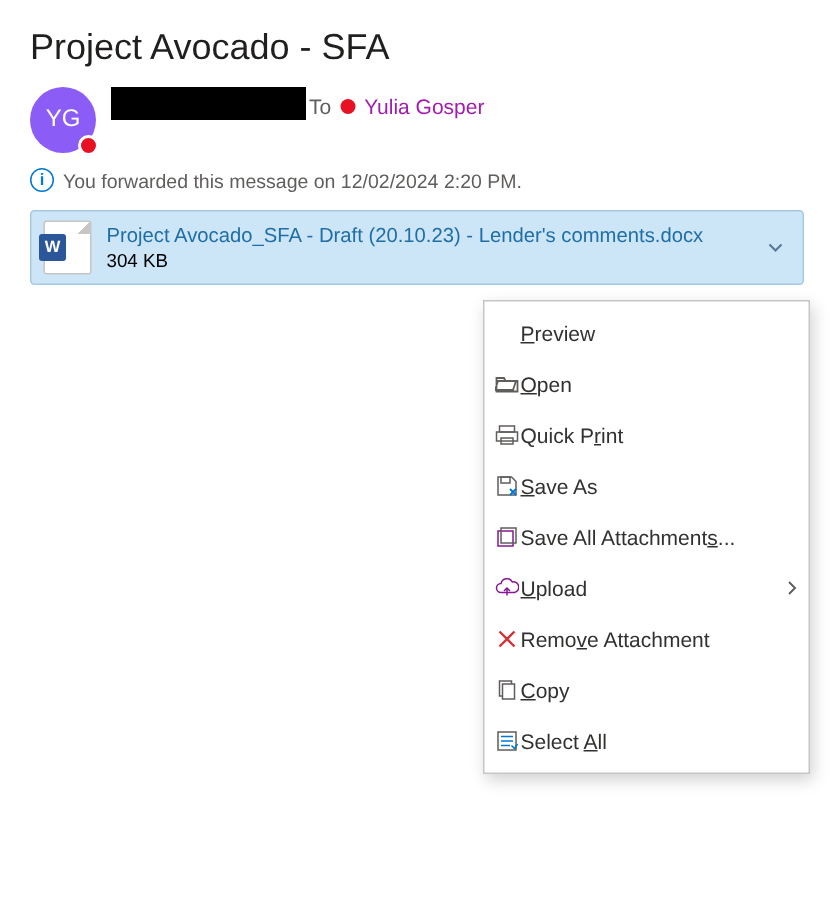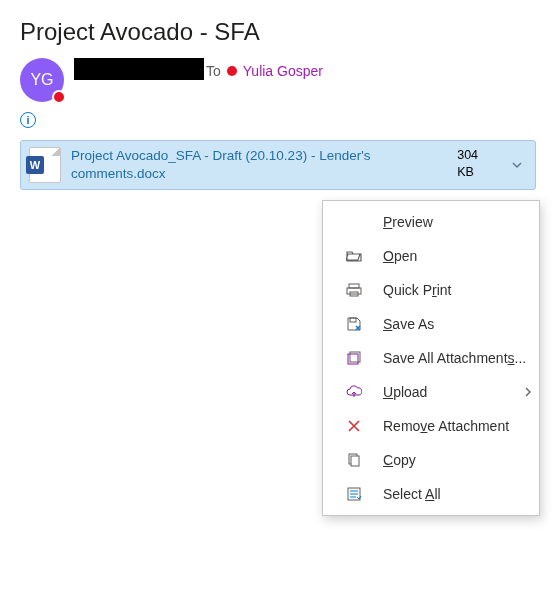--- a/index.html
+++ b/index.html
@@ -146,21 +146,21 @@
     font-weight: bold;
     display: flex;
     align-items: center;
     justify-content: center;
     border-radius: 2px;
     margin-left: -4px;
   }
   .attachment-text {
     flex: 1;
     display: flex;
-    flex-direction: row;
+    flex-direction: column;
     line-height: 1.3;
   }
   .attachment-name {
     color: #1f6ea7;
     font-size: 13.5px;
   }
   .attachment-size {
     color: #000000;
     font-size: 12.5px;
   }
@@ -176,26 +176,25 @@
     left: 322px;
     width: 218px;
     background: #fff;
     border: 1px solid #c8c6c4;
     box-shadow: 2px 4px 10px rgba(0,0,0,0.18);
     padding: 4px 0;
   }
   .menu-item {
     display: flex;
     align-items: center;
-    gap: 20px;
+    gap: 0;
     padding: 8px 6px;
     cursor: default;
     font-size: 14px;
     color: #323130;
-    margin-left: 16px;
   }
   .menu-item.highlight {
     background: #cde6f7;
   }
   .menu-icon {
     width: 18px;
     height: 18px;
     display: flex;
     align-items: center;
     justify-content: center;
@@ -229,20 +228,21 @@
     <div class="to-line">
       <span class="to-label">To</span>
       <span class="recip-dot"></span>
       <span class="recip-name">Yulia Gosper</span>
     </div>
   </div>
 </div>
 
 <div class="info-bar">
   <div class="info-icon">i</div>
+  <span>You forwarded this message on 12/02/2024 2:20 PM.</span>
 </div>
 
 <div class="attachment">
   <div class="file-icon">
     <div class="word-badge">W</div>
   </div>
   <div class="attachment-text">
     <span class="attachment-name">Project Avocado_SFA - Draft (20.10.23) - Lender's comments.docx</span>
     <span class="attachment-size">304 KB</span>
   </div>

